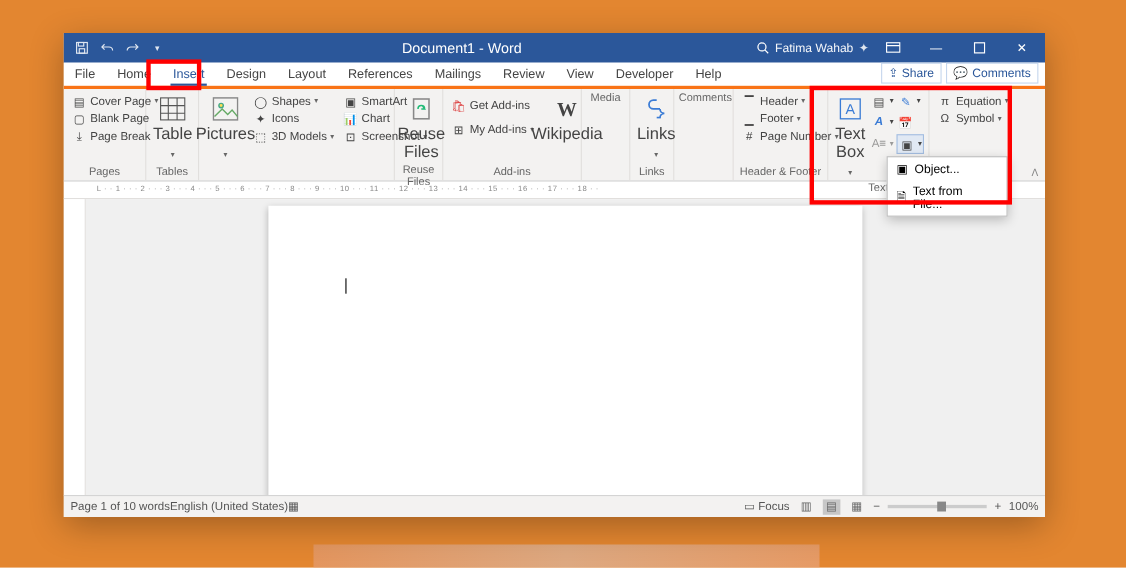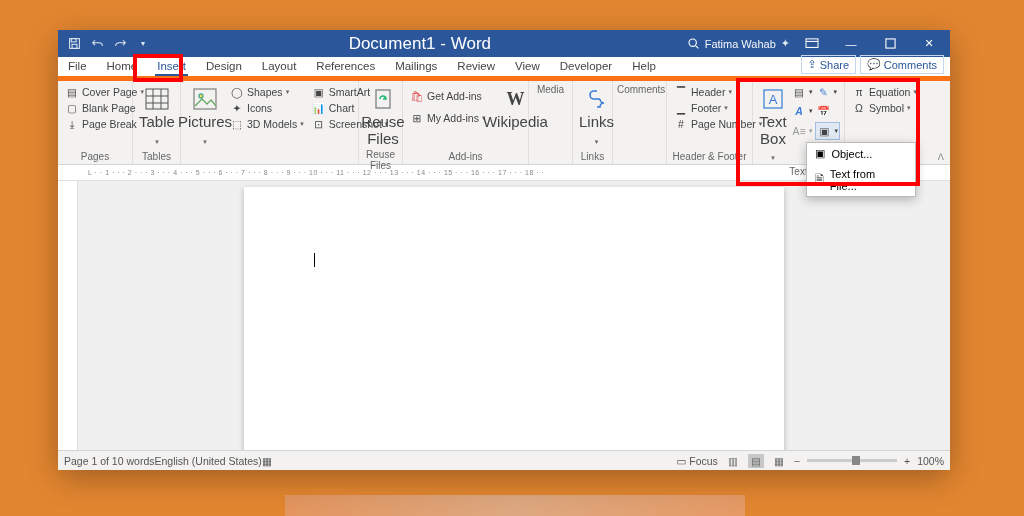--- a/index.html
+++ b/index.html
@@ -1,26 +1,26 @@
 <!DOCTYPE html>
 <html><head>
 <meta charset="utf-8">
 <style>
   * { box-sizing: border-box; margin: 0; padding: 0; font-family: "Segoe UI", Arial, sans-serif; }
   body { background: #e38630; width: 1024px; height: 516px; position: relative; overflow: hidden; }
   .window { position: absolute; left: 58px; top: 30px; width: 892px; height: 440px; background: #fff; box-shadow: 0 8px 30px rgba(0,0,0,0.3); display: flex; flex-direction: column; }
   .titlebar { height: 27px; background: #2b579a; display: flex; align-items: center; color: #fff; font-size: 11px; }
   .qat { display: flex; align-items: center; gap: 3px; padding-left: 6px; }
   .qat-btn { width: 20px; height: 20px; display: flex; align-items: center; justify-content: center; color: #fff; opacity: 0.85; cursor: pointer; }
-  .title-center { flex: 1; text-align: center; font-size: 17px; }
+  .title-center { flex: 1; text-align: center; font-size: 13px; }
   .title-right { display: flex; align-items: center; gap: 5px; padding-right: 4px; }
   .user { font-size: 11px; opacity: 0.95; }
   .win-btn { width: 34px; height: 27px; display: flex; align-items: center; justify-content: center; cursor: pointer; font-size: 11px; }
 
-  .tabrow { height: 24px; background: #fff; border-bottom: 5px solid #f97316; display: flex; align-items: flex-end; position: relative; }
+  .tabrow { height: 24px; background: #fff; border-bottom: 3px solid #f97316; display: flex; align-items: flex-end; position: relative; }
   .tab { padding: 4px 10px 4px; font-size: 11.5px; color: #444; cursor: pointer; }
   .tab.active { color: #2b579a; position: relative; }
   .tab.active::after { content:""; position: absolute; left: 8px; right: 8px; bottom: 0; height: 2px; background: #2b579a; }
   .tabrow-right { margin-left: auto; display: flex; gap: 4px; padding-right: 6px; padding-bottom: 2px;}
   .sharebtn, .commentbtn { font-size: 11px; border: 1px solid #c5d6ed; padding: 2px 6px; color: #2b579a; cursor: pointer; display: flex; align-items: center; gap: 3px; }
 
   .ribbon { height: 84px; background: #f3f2f1; display: flex; border-bottom: 1px solid #d4d4d4; font-size: 10.5px; color: #444; position: relative; }
   .group { border-right: 1px solid #e1dfdd; display: flex; flex-direction: column; padding: 3px 4px 0; }
   .group-body { flex:1; display:flex; align-items: flex-start; gap: 2px;}
   .group-label { text-align:center; font-size: 10px; color: #666; padding-bottom: 2px;}

